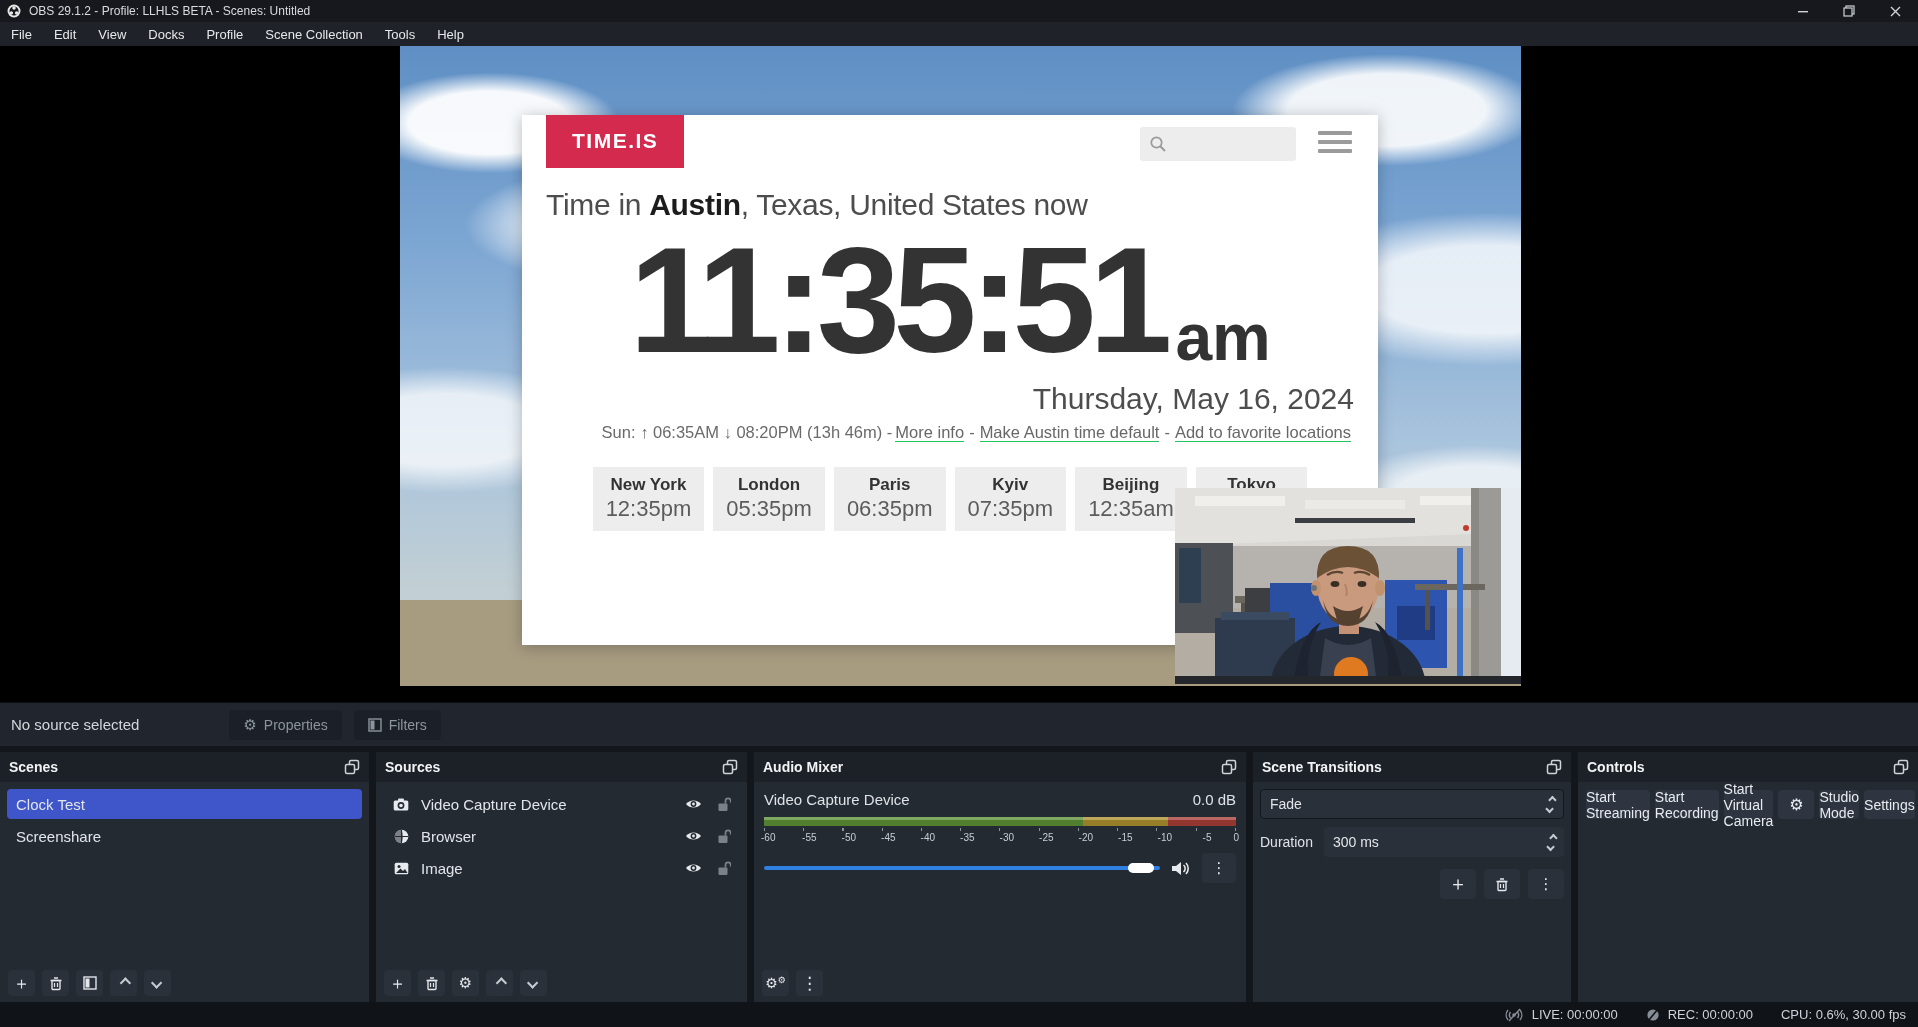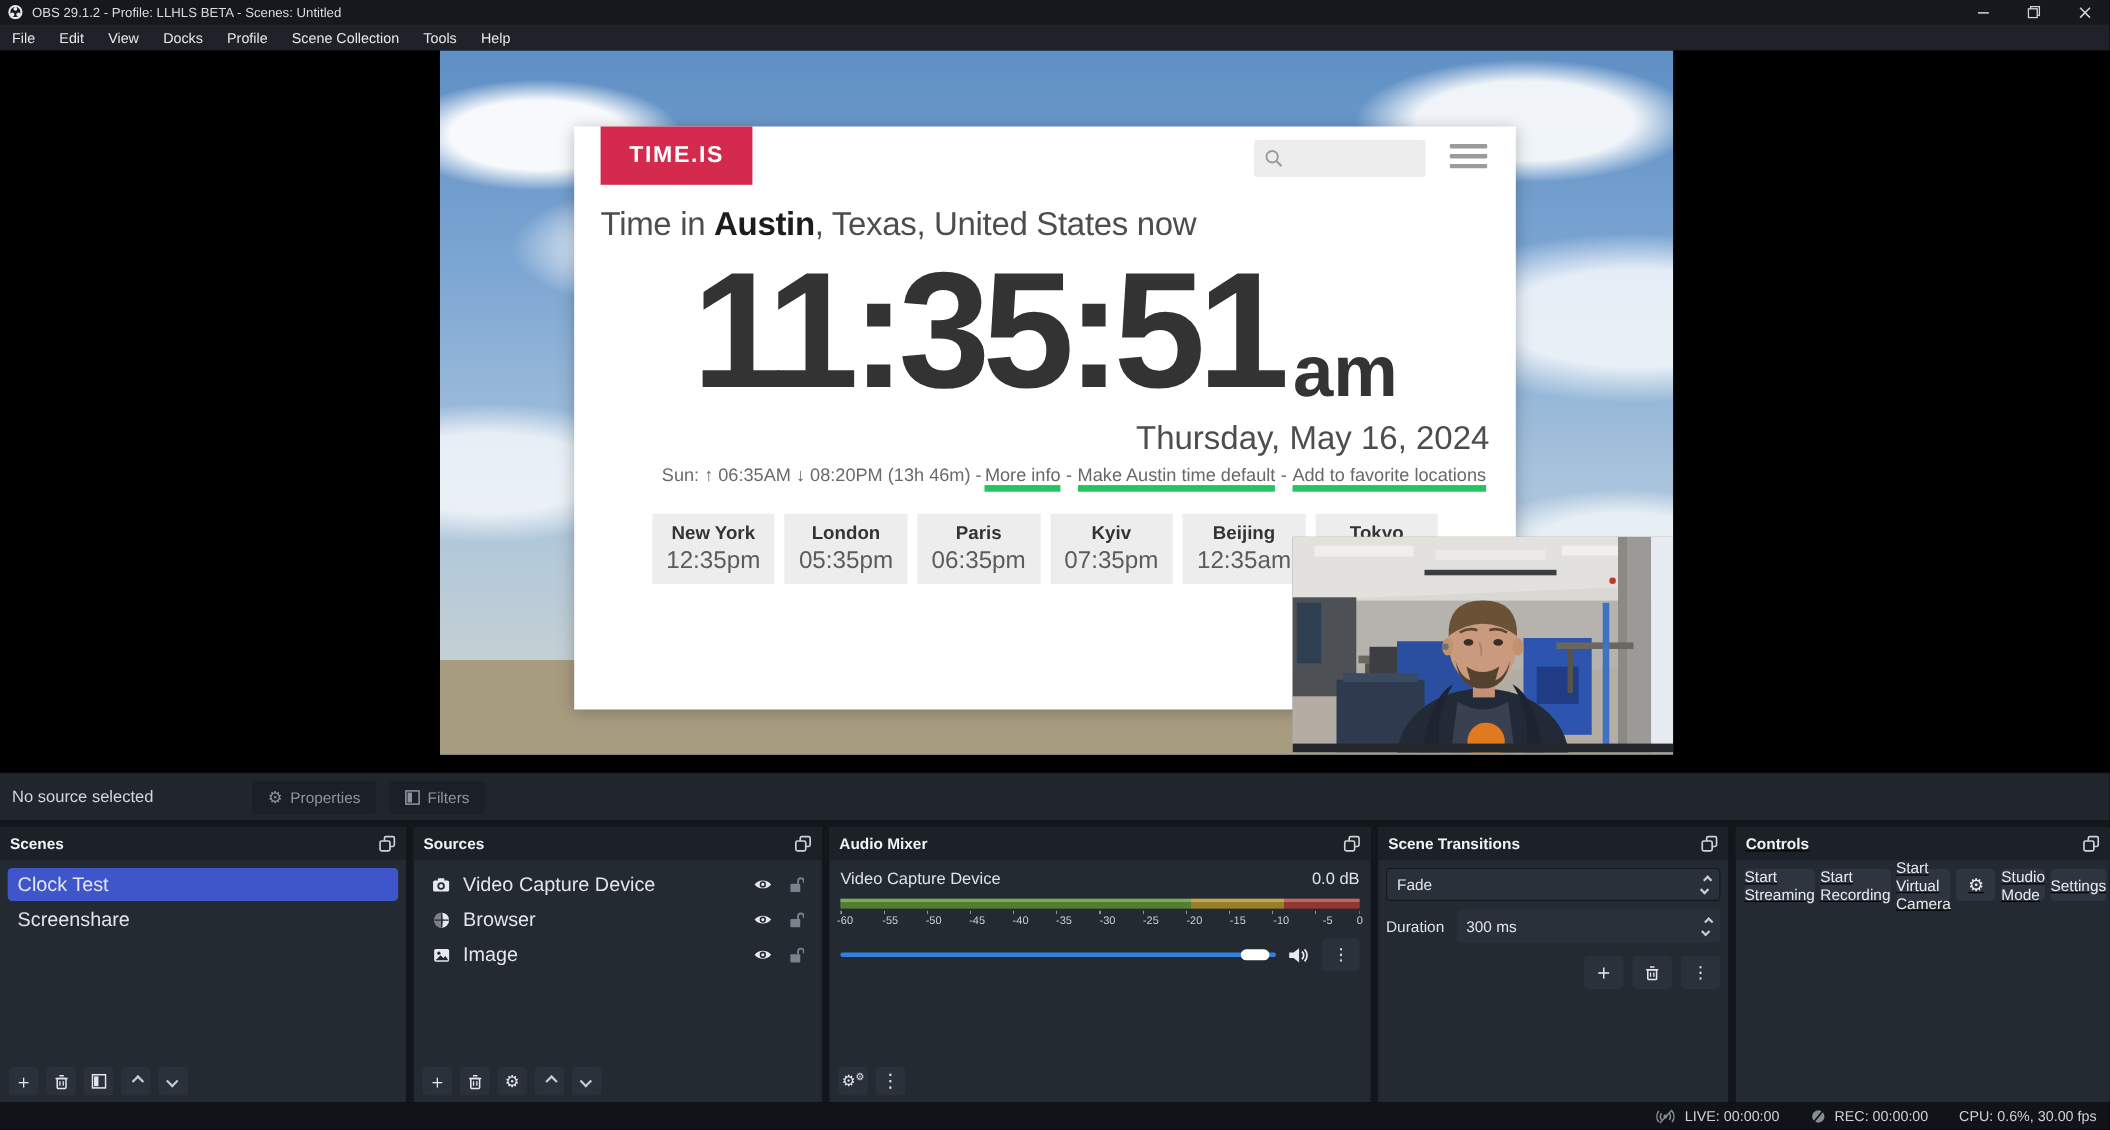--- a/index.html
+++ b/index.html
@@ -48,49 +48,49 @@
     border-radius:3px; display:flex; align-items:center; padding-left:9px; }
   .hamburger { margin:16px 2px 0 22px; display:flex; flex-direction:column; gap:5px; }
   .hamburger div { width:34px; height:4px; background:#9b9b9b; border-radius:1px; }
   .page-heading { margin-top:20px; font-size:30px; color:#4d4d4d; letter-spacing:-.3px; }
   .page-heading b { color:#1c1c1c; }
   .clock-row { display:flex; justify-content:center; align-items:flex-end; margin-top:0px; }
   .clock-digits { font-size:150px; font-weight:bold; color:#333; letter-spacing:-7px; line-height:1.05; }
   .clock-ampm { font-size:66px; font-weight:bold; color:#333; margin:0 0 10px 10px; line-height:1; }
   .page-date { text-align:right; font-size:30px; color:#4d4d4d; margin-top:2px; }
   .sun-line { text-align:right; font-size:16.5px; color:#6a6a6a; margin-top:7px; white-space:nowrap; }
-  .sun-line .lnk { color:#676767; border-bottom:6px solid #22c55e; margin:0 3px; }
+  .sun-line .lnk { color:#676767; border-bottom:1px solid #22c55e; margin:0 3px; }
   .sun-line .sep { margin:0 2px; }
   .cities { display:flex; justify-content:center; gap:9px; margin-top:25px; }
   .city-box { background:#ededed; padding:8px 13px 9px; min-width:104px; text-align:center; }
   .city-name { font-weight:bold; font-size:17px; color:#333; }
   .city-time { font-size:22px; color:#5c5c5c; margin-top:1px; }
   .webcam { position:absolute; right:0; bottom:2px; width:346px; height:196px; background:#9a9a96; }
 
   
   .source-toolbar { height:44px; background:#21262e; display:flex; align-items:center;
     padding-left:11px; border-top:1px solid #0d1014; }
   .st-text { font-size:15px; color:#d3d7dc; }
   .st-btn { margin-left:12px; height:30px; background:#1b2028; border-radius:4px; padding:0 14px;
     display:flex; align-items:center; gap:7px; font-size:14px; color:#8d949d; }
   .st-btn:first-of-type { margin-left:90px; }
 
   
   .docks { height:256px; background:#13161b; display:flex; gap:7px; padding-top:6px; }
   .panel { background:#242a32; display:flex; flex-direction:column; overflow:hidden; }
   .p-scenes { width:369px; } .p-sources { width:371px; } .p-audio { width:492px; }
-  .p-trans { width:318px; } .p-controls { flex:1;text-decoration:underline; }
+  .p-trans { width:318px; } .p-controls { flex:1; }
   .panel-header { height:30px; flex:none; background:#1c2128; display:flex; align-items:center;
     justify-content:space-between; padding:0 9px; font-weight:bold; font-size:14px; color:#f1f3f5; }
   .panel-body { flex:1; padding:7px 7px 0 7px; position:relative; }
   .panel-footer { height:38px; flex:none; display:flex; align-items:center; gap:7px; padding:0 8px; }
   .icon-btn { width:27px; height:26px; background:#2b313b; border-radius:4px; display:flex;
     align-items:center; justify-content:center; color:#e3e6ea; font-size:17px; }
   .list-item { height:30px; border-radius:4px; display:flex; align-items:center; padding:0 9px;
-    font-size:18px; color:#e2e5e9; margin-bottom:2px; }
+    font-size:15px; color:#e2e5e9; margin-bottom:2px; }
   .list-item.selected { background:#3e56c9; }
   .src-icon { width:18px; display:flex; justify-content:center; margin-right:11px; }
   .row-right { margin-left:auto; display:flex; align-items:center; gap:15px; }
 
   
   .mixer-name-row { display:flex; justify-content:space-between; font-size:15px; color:#dfe3e7; padding:2px 3px 0; }
   .meter { margin:9px 3px 0;
     height:9px;
     background:linear-gradient(180deg, rgba(255,255,255,.22) 0 3px, rgba(0,0,0,.12) 3px 100%),
       linear-gradient(90deg,#5d8f35 0 67.5%, #ac8f2d 67.5% 85.5%, #a83e37 85.5% 100%); }

